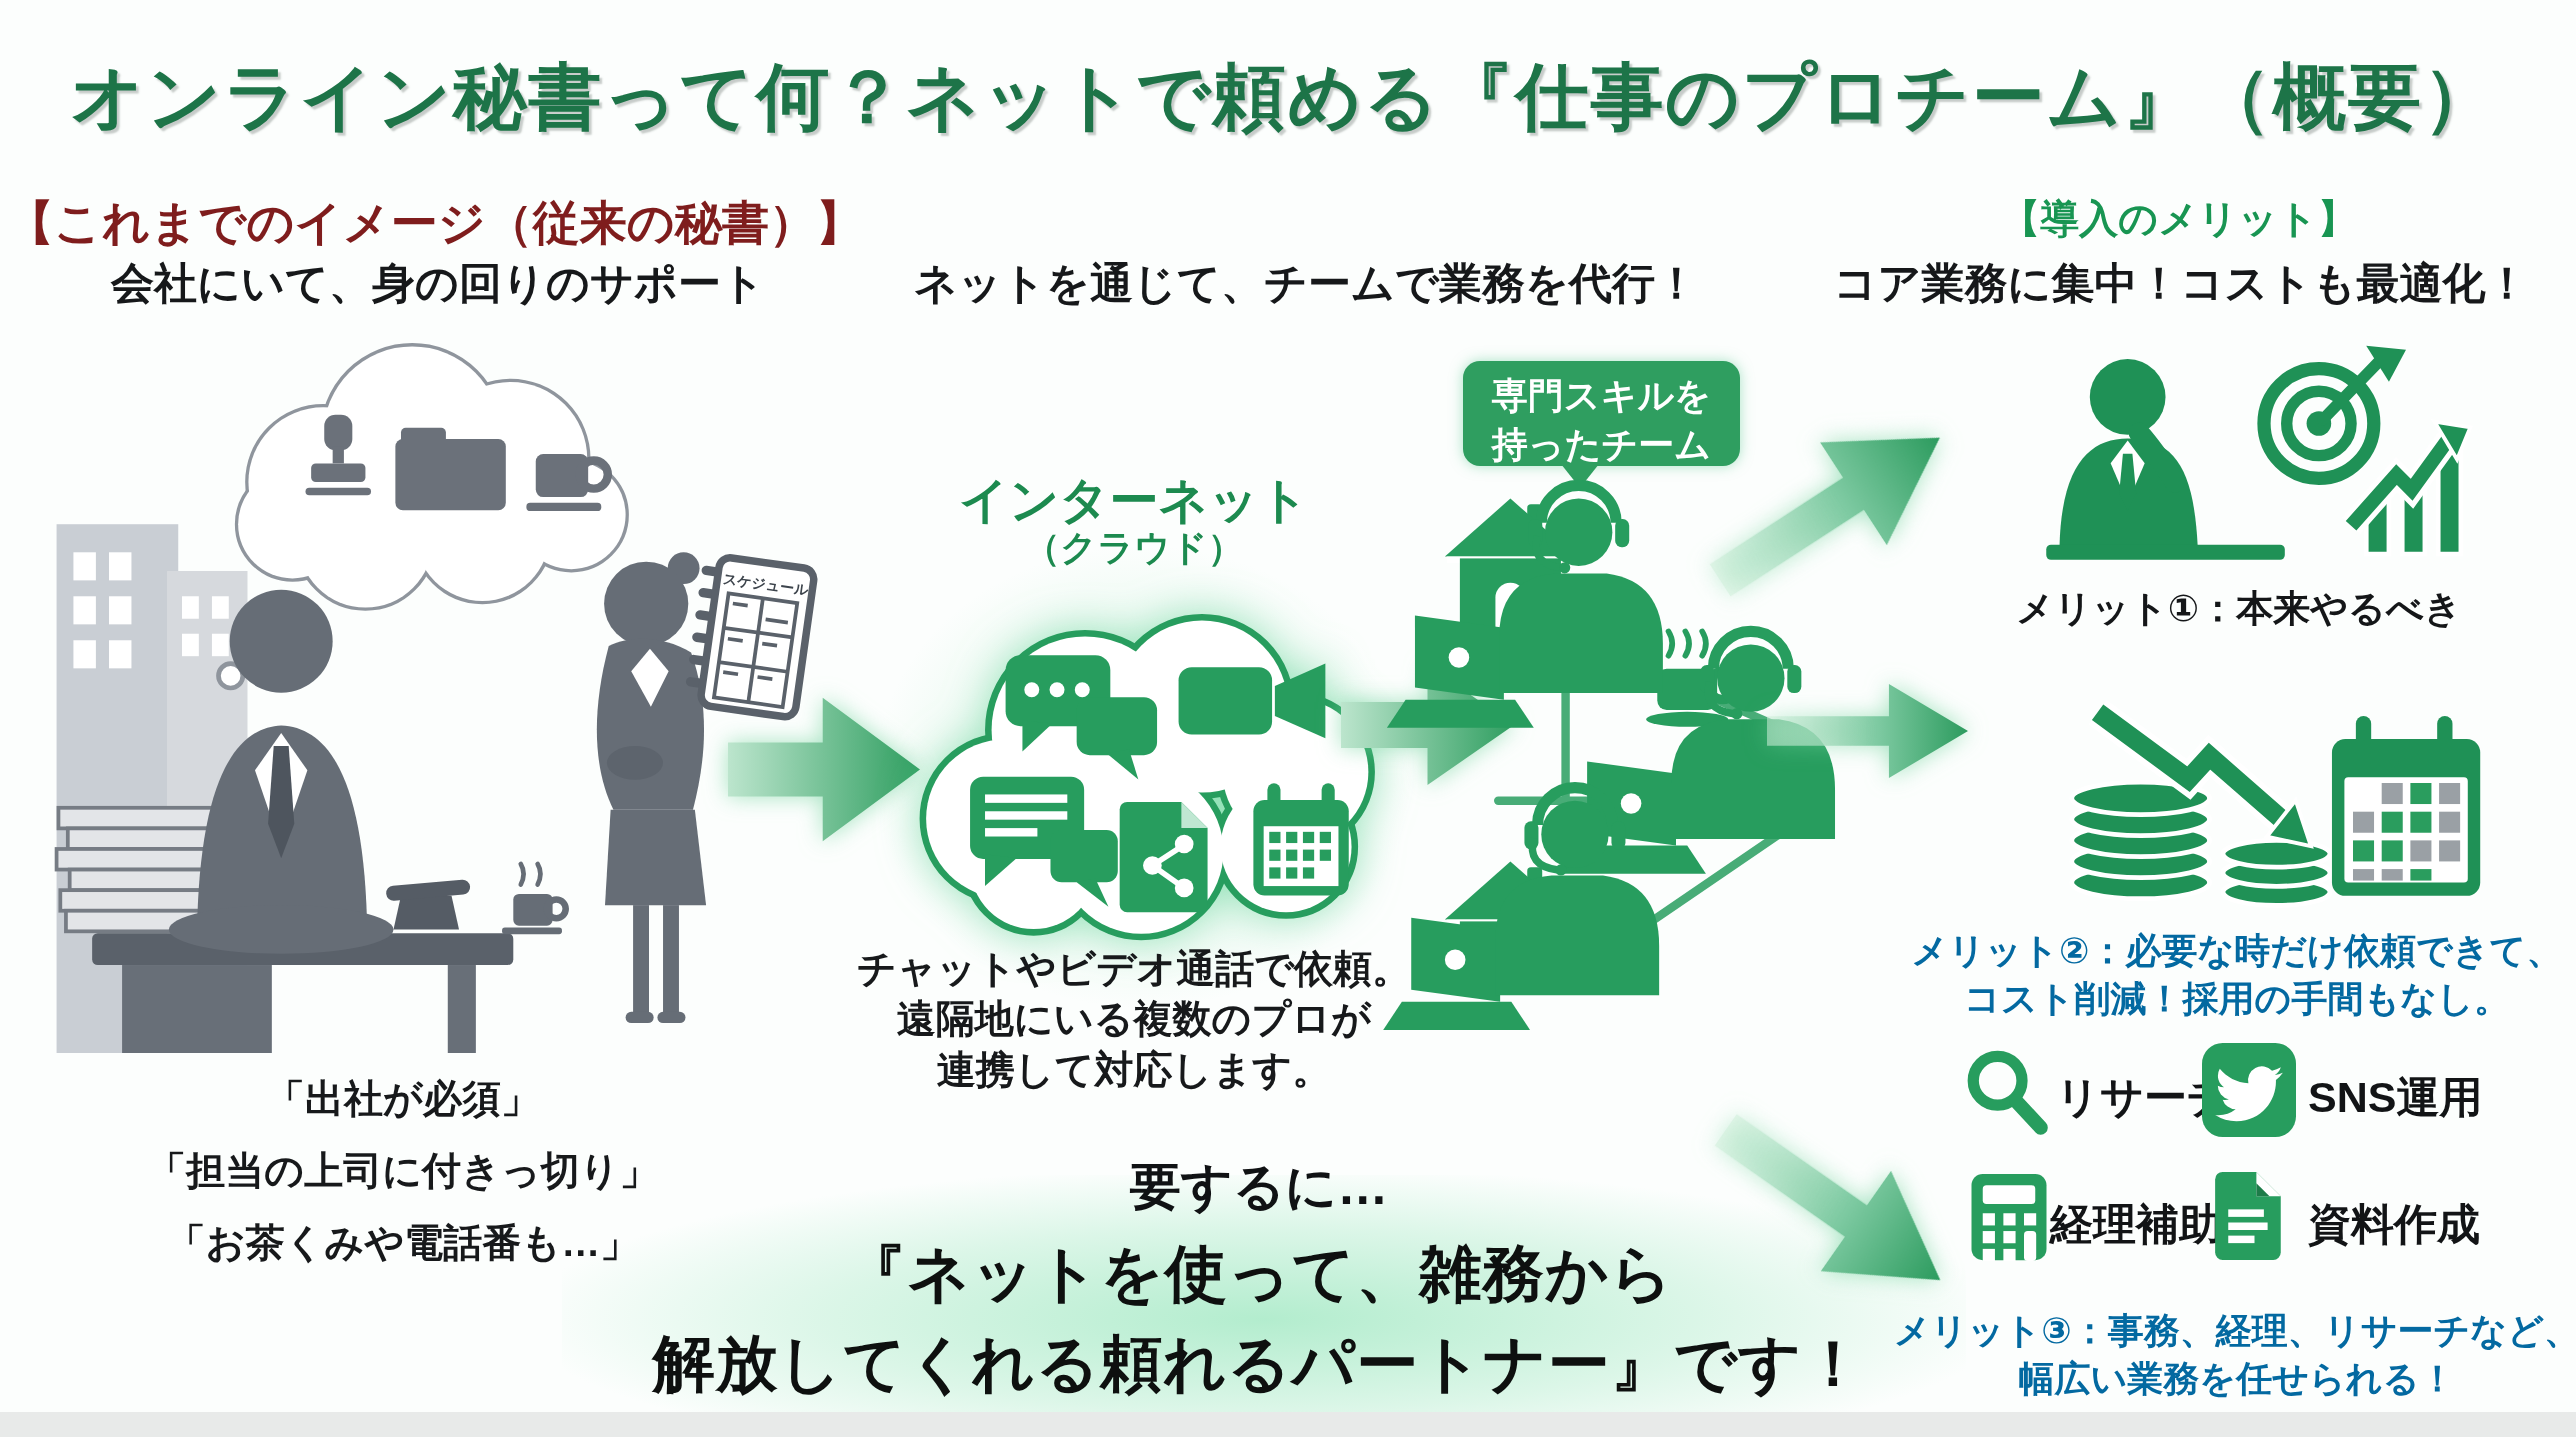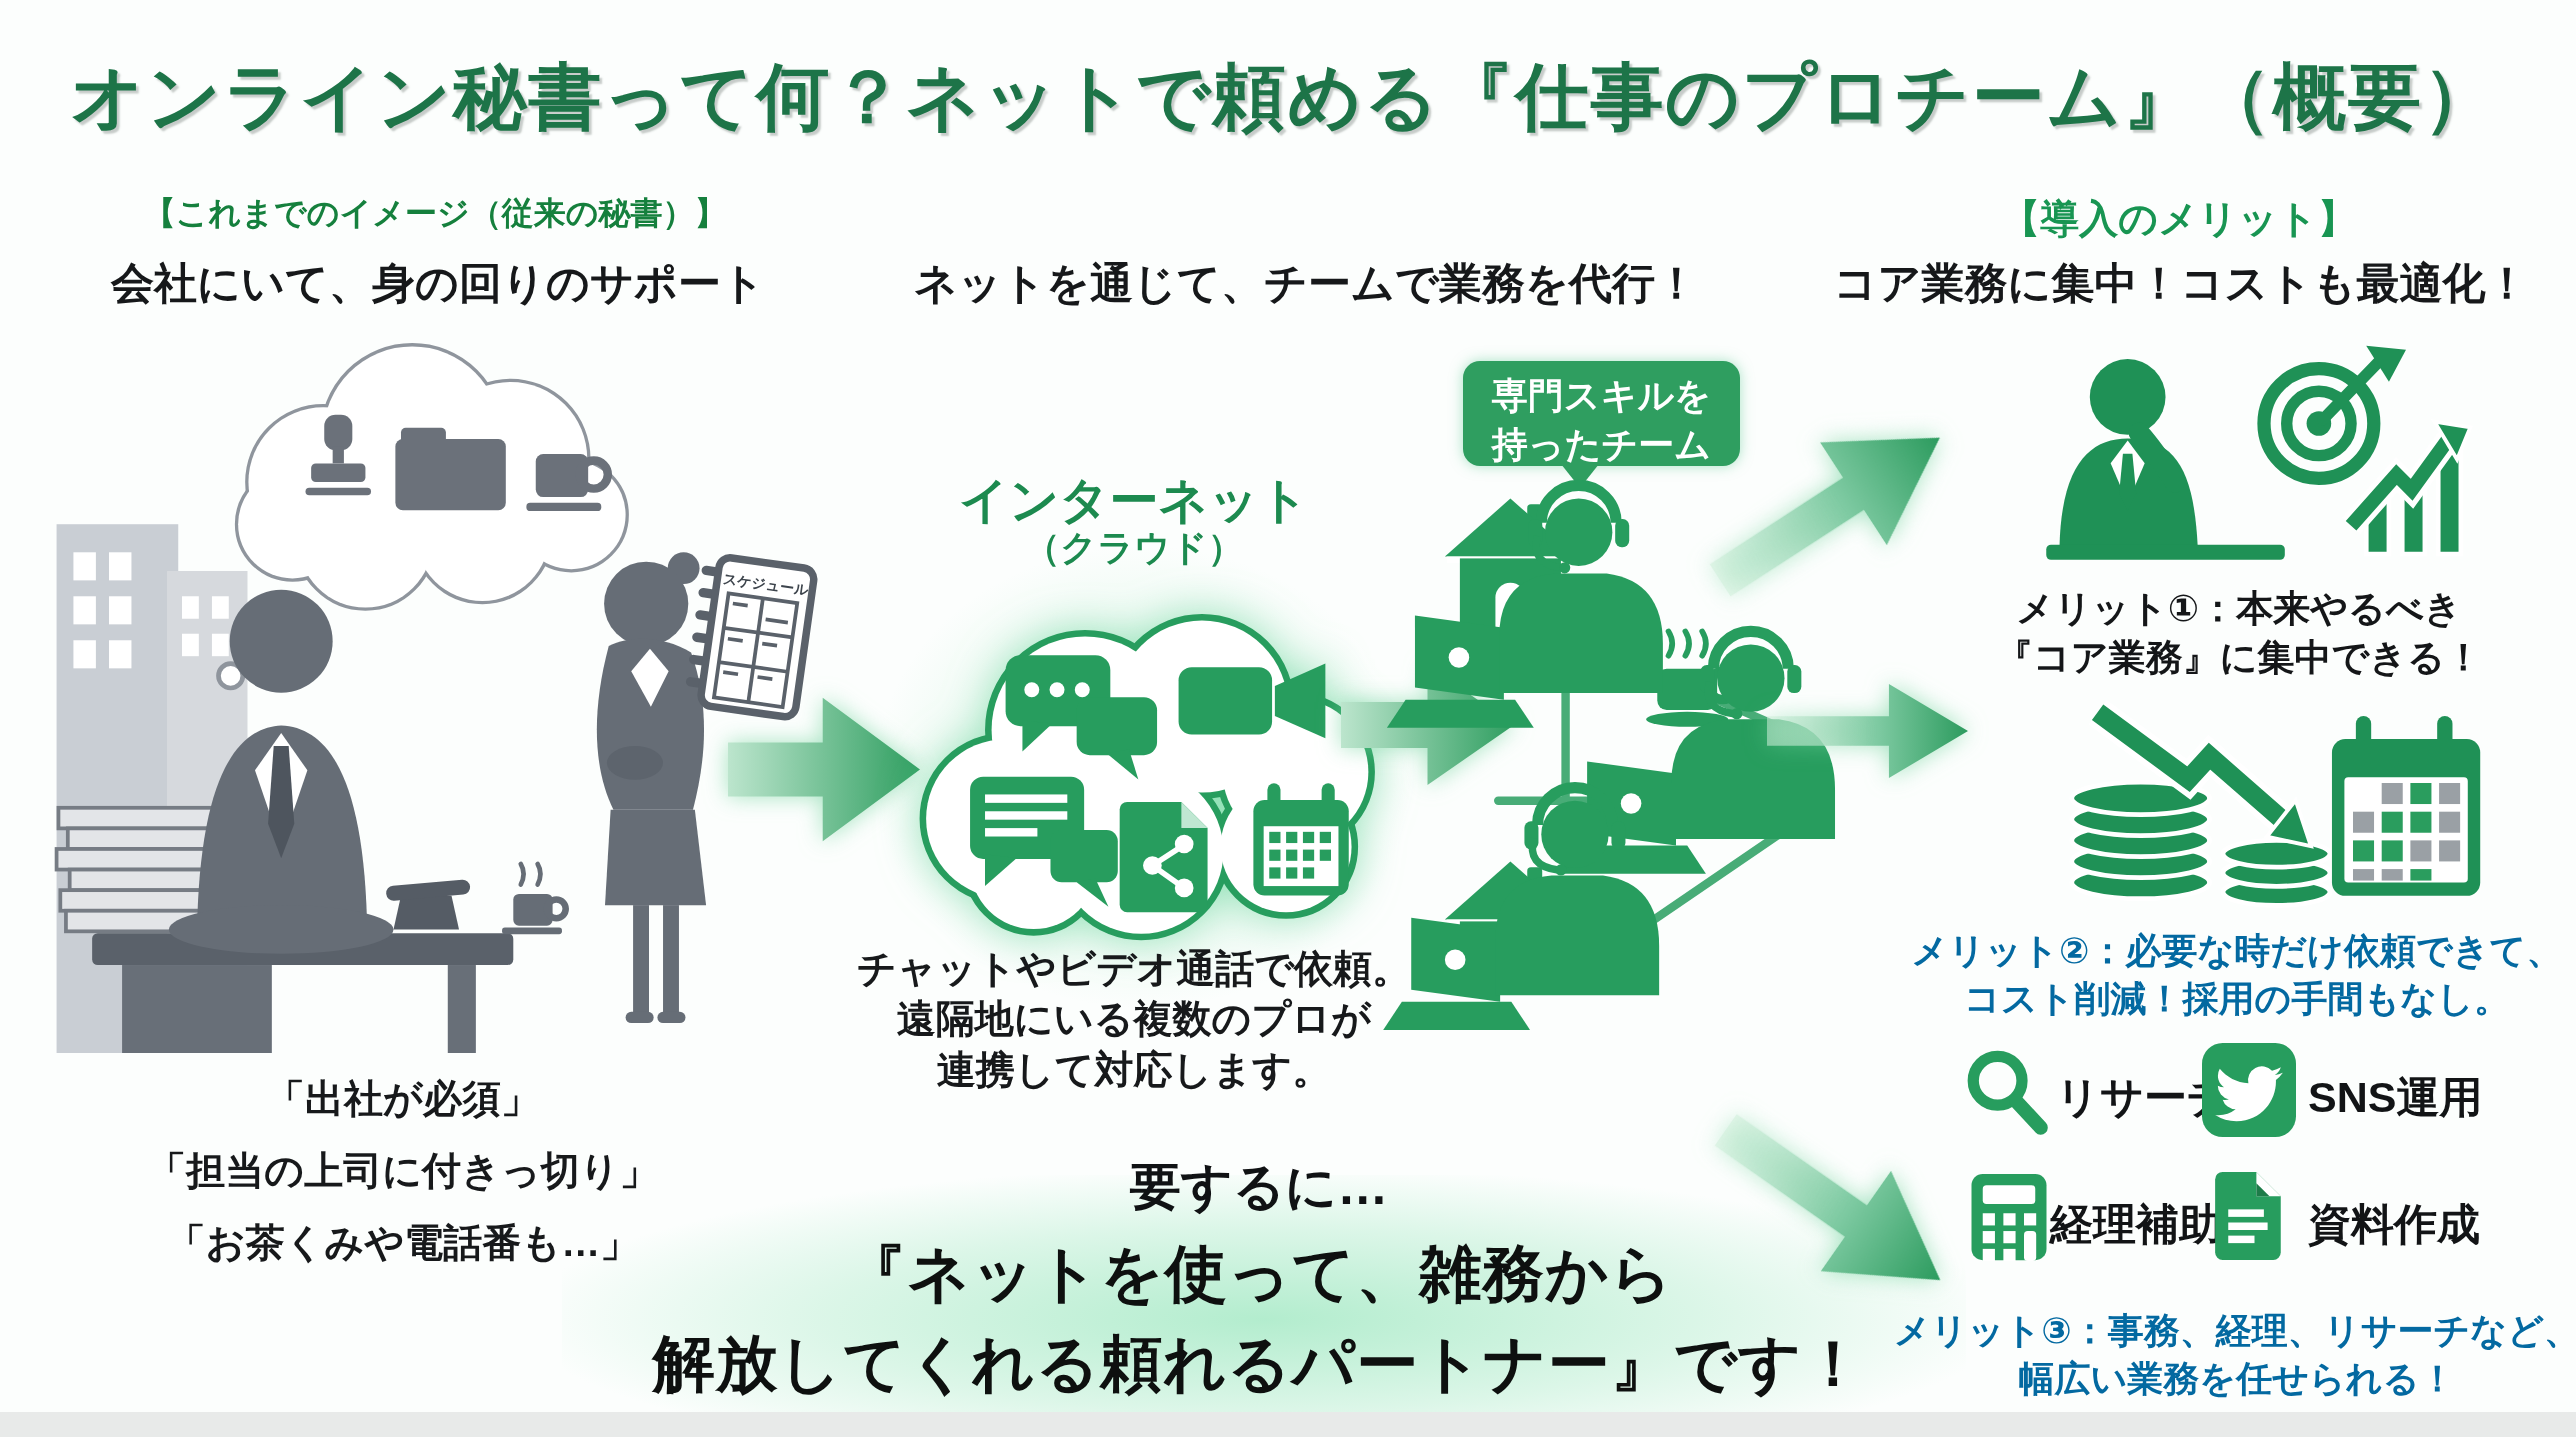--- a/index.html
+++ b/index.html
@@ -5,21 +5,21 @@
   html,body{margin:0;padding:0;background:#e8eae9;}
   .canvas{
     position:relative;width:2576px;height:1412px;overflow:hidden;
     background:#fcfefd;
     font-family:"Liberation Sans","DejaVu Sans",sans-serif;
     font-weight:bold;color:#1c1c1e;
   }
   .abs{position:absolute;white-space:nowrap;}
   .ctr{transform:translateX(-50%);}
   .title{font-size:73px;color:#1d7448;letter-spacing:1.9px;text-shadow:2.8px 2.8px 1.9px rgba(110,120,115,.38);}
-  .hdr-gray{font-size:32px;color:#15803d;}
+  .hdr-gray{font-size:47px;color:#7f1d1d;}
   .hdr-green{font-size:39px;color:#189552;}
   .subhdr{font-size:43px;color:#16181a;}
   .quote{font-size:39px;color:#17191b;}
   .cloudlbl1{font-size:49px;color:#1c8a4f;}
   .cloudlbl2{font-size:36px;color:#1c8a4f;}
   .desc{font-size:39px;color:#17191b;text-align:center;}
   .merit{font-size:37px;color:#141618;}
   .merit2{font-size:36px;color:#0369a1;}
   .svclbl{font-size:43px;color:#121416;}
   .lead{font-size:51px;color:#101214;}
@@ -405,21 +405,20 @@
     <g>
       <rect x="352" y="168" width="24" height="58" fill="#1f9156" stroke="#fff" stroke-width="5"></rect>
       <rect x="390" y="142" width="24" height="84" fill="#1f9156" stroke="#fff" stroke-width="5"></rect>
       <rect x="428" y="116" width="24" height="110" fill="#1f9156" stroke="#fff" stroke-width="5"></rect>
       <path d="M336,196 L384,142 L400,158 L442,100" stroke="#fff" stroke-width="26" fill="none"></path>
       <path d="M336,196 L384,142 L400,158 L442,100" stroke="#1f9156" stroke-width="15" fill="none"></path>
       <polygon points="424,86 462,92 448,126" fill="#1f9156" stroke="#fff" stroke-width="4"></polygon>
     </g>
   </svg>
   <div class="abs ctr merit" style="left:2239px;top:584px;">メリット①：本来やるべき</div>
-  <div class="abs ctr merit" style="left:2239px;top:633px;">『コア業務』に集中できる！</div>
 
   <svg class="abs" style="left:2045px;top:695px;" width="440" height="220" viewBox="0 0 460 230">
     <g>
       <g fill="#1f9156" stroke="#fff" stroke-width="5">
         <ellipse cx="100" cy="196" rx="72" ry="17"></ellipse>
           <ellipse cx="100" cy="174" rx="72" ry="17"></ellipse>
         <ellipse cx="100" cy="152" rx="72" ry="17"></ellipse>
           <ellipse cx="100" cy="130" rx="72" ry="17"></ellipse>
           <ellipse cx="100" cy="108" rx="72" ry="17"></ellipse>
         <ellipse cx="242" cy="206" rx="56" ry="14"></ellipse>

